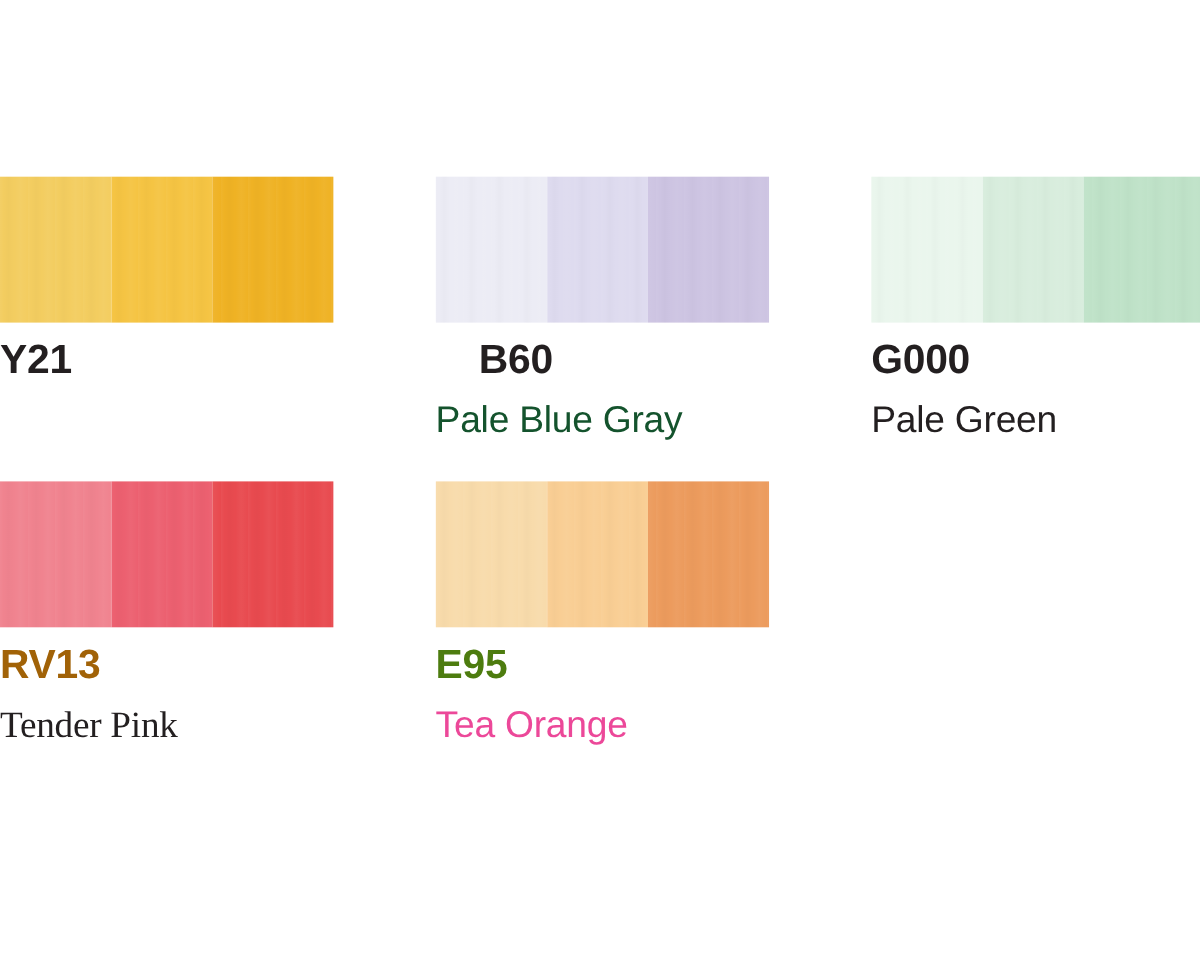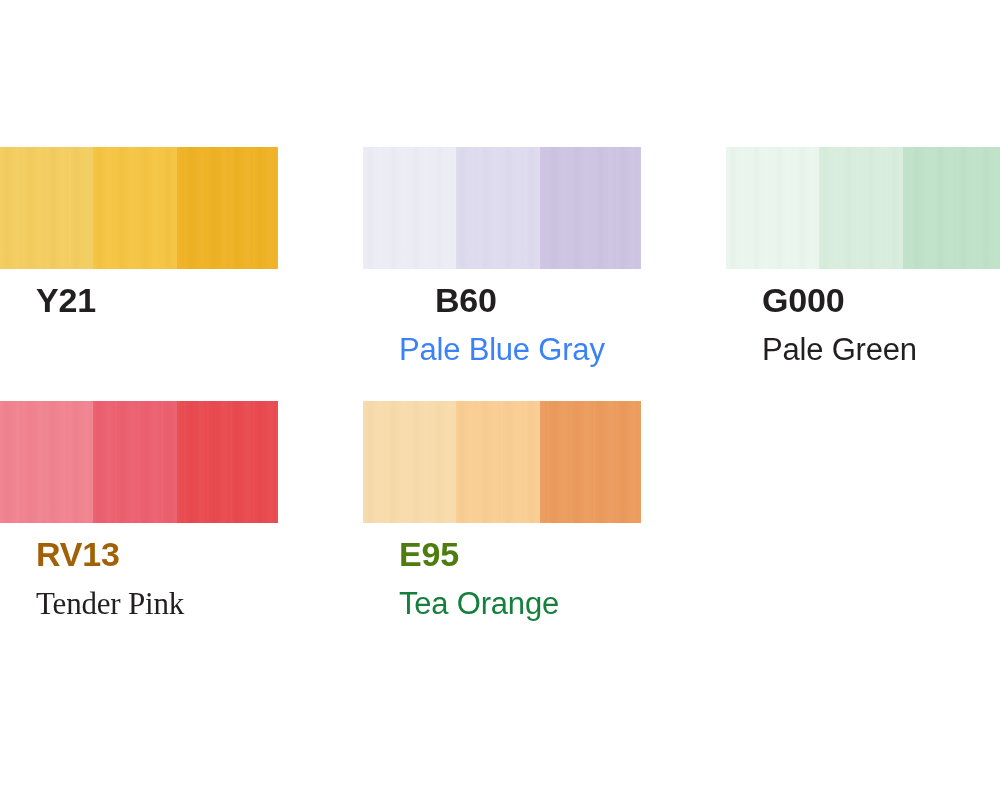--- a/index.html
+++ b/index.html
@@ -75,21 +75,20 @@
         rgba(255,255,255,0.05) 17px,
         rgba(255,255,255,0.0)  23px
       );
     mix-blend-mode: normal;
     opacity: 0.75;
   }
 
   
   .swatch-caption {
     padding-top: 14px;
-    padding-left: 36px;
   }
 
   .swatch-code {
     font-size: 34px;
     font-weight: 700;
     line-height: 1.0;
     color: #231f20;
     letter-spacing: -0.2px;
     white-space: nowrap;
   }
@@ -122,21 +121,21 @@
     </div>
 
     <div class="swatch-card">
       <div class="swatch-chip">
         <div class="swatch-band band-1" style="background-color: rgb(236, 236, 245);"></div>
         <div class="swatch-band band-2" style="background-color: rgb(222, 219, 239);"></div>
         <div class="swatch-band band-3" style="background-color: rgb(205, 196, 226);"></div>
       </div>
       <div class="swatch-caption">
         <div class="swatch-code" style="color: rgb(35, 31, 32); margin-left: 36px;">B60</div>
-        <div class="swatch-name" style="color: #3b82f6;">Pale Blue Gray</div>
+        <div class="swatch-name" style="color: #14532d;">Pale Blue Gray</div>
       </div>
     </div>
 
     <div class="swatch-card">
       <div class="swatch-chip">
         <div class="swatch-band band-1" style="background-color: rgb(234, 246, 237);"></div>
         <div class="swatch-band band-2" style="background-color: rgb(216, 237, 221);"></div>
         <div class="swatch-band band-3" style="background-color: rgb(191, 226, 200);"></div>
       </div>
       <div class="swatch-caption">
@@ -158,18 +157,18 @@
     </div>
 
     <div class="swatch-card">
       <div class="swatch-chip">
         <div class="swatch-band band-1" style="background-color: rgb(248, 219, 171);"></div>
         <div class="swatch-band band-2" style="background-color: rgb(249, 206, 148);"></div>
         <div class="swatch-band band-3" style="background-color: rgb(236, 155, 93);"></div>
       </div>
       <div class="swatch-caption">
         <div class="swatch-code" style="color: #4d7c0f;">E95</div>
-        <div class="swatch-name" style="color: #15803d;">Tea Orange</div>
+        <div class="swatch-name" style="color: #ec4899;">Tea Orange</div>
       </div>
     </div>
 
   </div>
 </div>
 
 </body></html>

